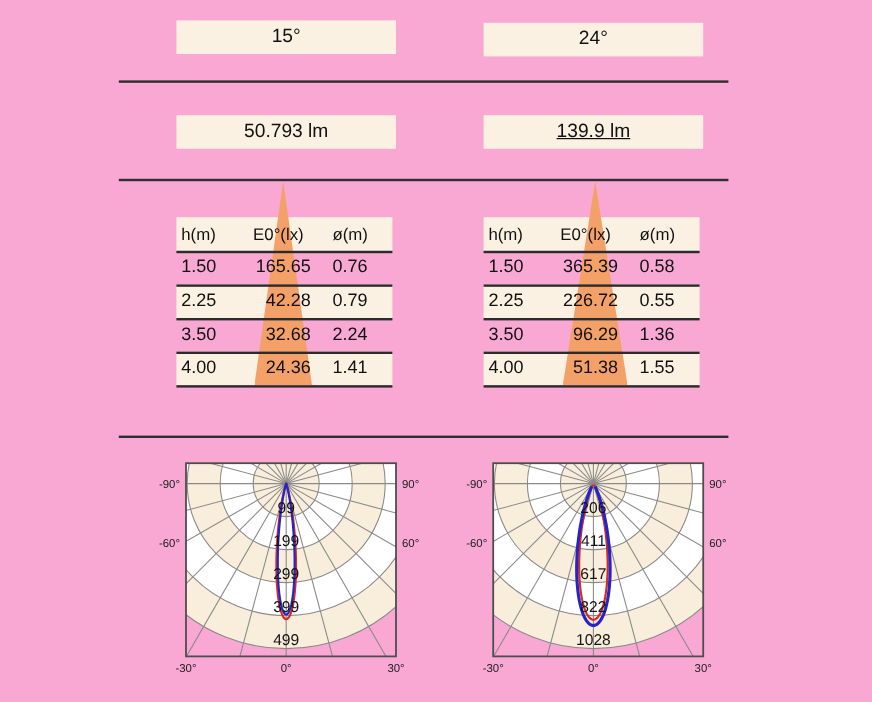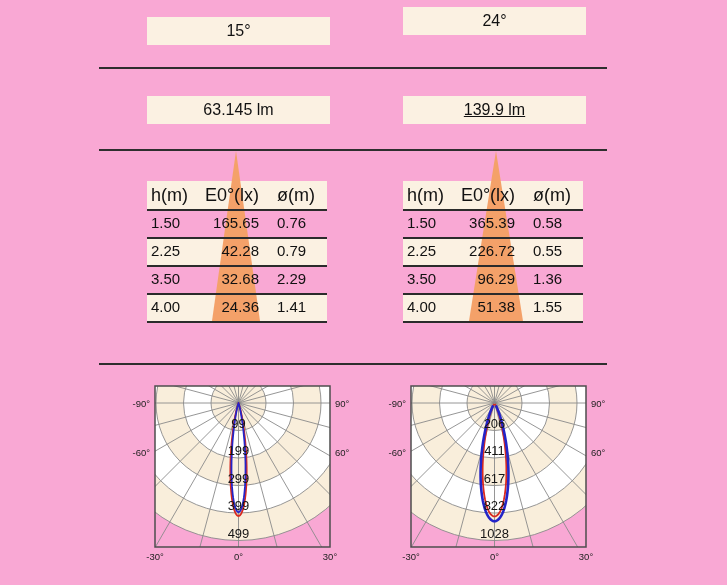--- a/index.html
+++ b/index.html
@@ -19,44 +19,44 @@
 
   
   .panel { position:absolute; top:151px; left:0; width:180px; height:171px; }
   .stripe { position:absolute; left:0; width:180px; height:28px; background:#fbf1e2; z-index:1; }
   .tri { position:absolute; top:0; height:170px; background:#f4a169; z-index:2;
          clip-path:polygon(50% 0, 0 100%, 100% 100%); }
   .tri0 { left:65px; width:48px; }
   .tri1 { left:66px; width:54px; }
   .tline { position:absolute; left:0; width:180px; height:1.6px; background:#2b2b2b; z-index:3; }
   .trow { position:absolute; left:0; width:180px; height:28px; line-height:28px; z-index:4; font-size:15px; }
-  .trow.hd { font-size:18px; }
+  .trow.hd { font-size:14px; }
   .c-h { position:absolute; left:4px; }
   .c-e { position:absolute; left:30px; width:82px; text-align:right; }
   .c-eh { position:absolute; left:44px; width:82px; text-align:center; }
   .c-d { position:absolute; left:130px; }
 
   svg.polar { position:absolute; left:-32px; top:377px; width:240px; height:200px; }
 </style>
 </head>
 <body>
 
 <div class="page">
 
   <div class="hbox" style="left:147px; top:17px;">
     <span>15°</span>
   </div>
-  <div class="hbox" style="left:403px; top:7px;">
+  <div class="hbox" style="left:403px; top:19px;">
     <span>24°</span>
   </div>
 
   <div class="divider" style="top:67px;"></div>
 
   <div class="hbox" style="left:147px; top:96px;">
-    <span>63.145 lm</span>
+    <span>50.793 lm</span>
   </div>
   <div class="hbox" style="left:403px; top:96px;text-decoration:underline;">
     <span>139.9 lm</span>
   </div>
 
   <div class="divider" style="top:149px;"></div>
 
   <div class="col col0">
     <div class="panel">
       <div class="stripe" style="top:30px;"></div>
@@ -80,21 +80,21 @@
         <span class="c-d">0.76</span>
       </div>
       <div class="trow" style="top:86px;">
         <span class="c-h">2.25</span>
         <span class="c-e">42.28</span>
         <span class="c-d">0.79</span>
       </div>
       <div class="trow" style="top:114px;">
         <span class="c-h">3.50</span>
         <span class="c-e">32.68</span>
-        <span class="c-d">2.29</span>
+        <span class="c-d">2.24</span>
       </div>
       <div class="trow" style="top:142px;">
         <span class="c-h">4.00</span>
         <span class="c-e">24.36</span>
         <span class="c-d">1.41</span>
       </div>
     </div>
     <svg class="polar" viewBox="0 0 240 200">
         <defs>
           <clipPath id="clip0">

